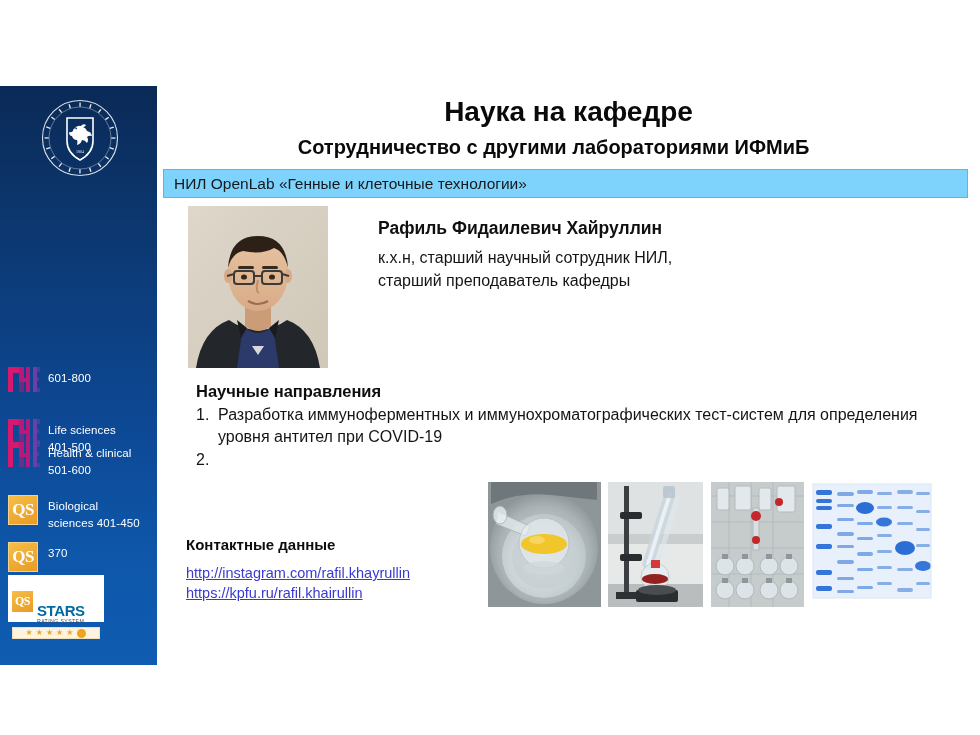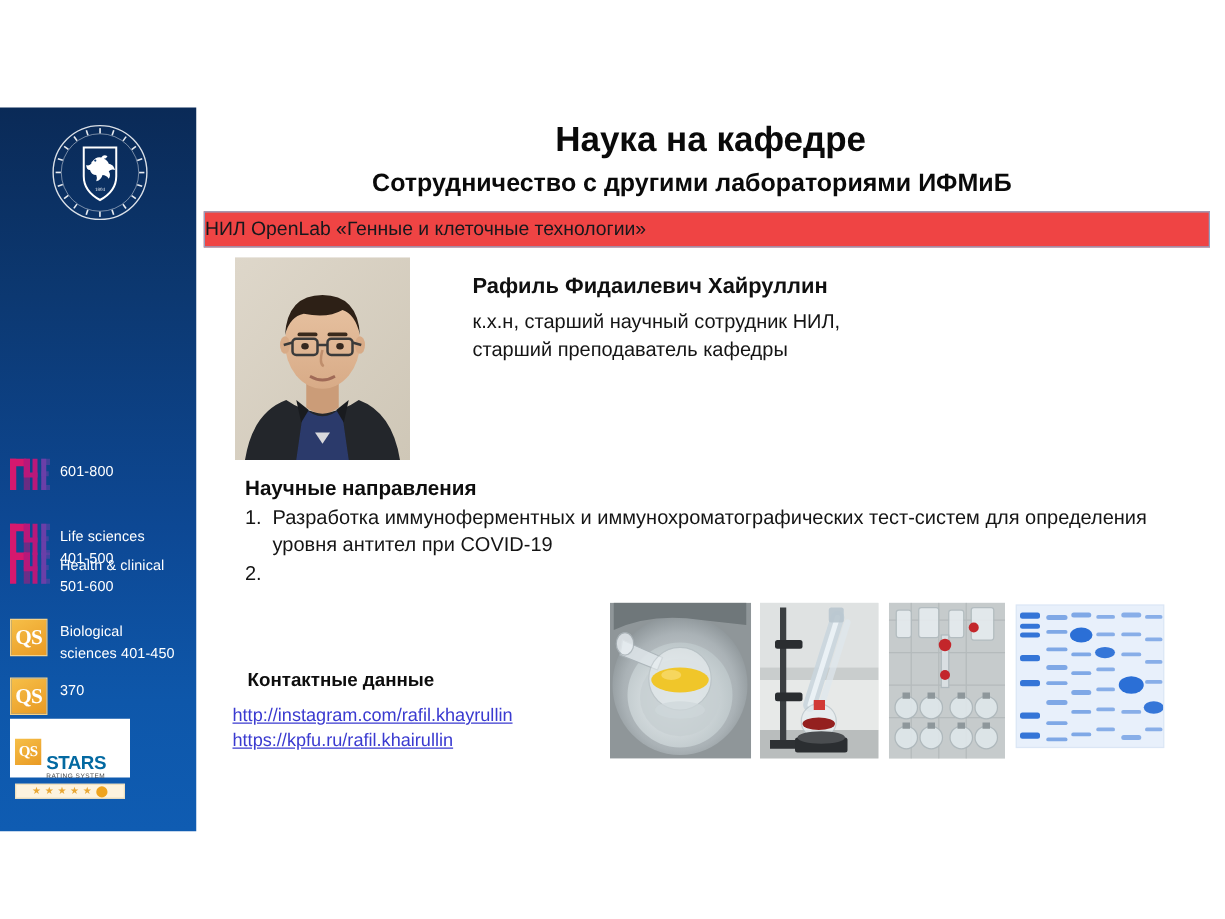--- a/index.html
+++ b/index.html
@@ -193,25 +193,26 @@
     color: #0a0a0a;
   }
 
   
   #labbar {
     position: absolute;
     left: 163px;
     top: 169px;
     width: 805px;
     height: 29px;
-    background: #ef4444;
+    background: #7dd3fc;
     border: 1px solid #8ea3c4;
     box-sizing: border-box;
     display: flex;
     align-items: center;
+    padding-left: 10px;
     font-size: 15.5px;
     color: #16181c;
   }
 
   
   #photo {
     position: absolute;
     left: 188px;
     top: 206px;
     width: 140px;
@@ -268,21 +269,21 @@
   }
   #research-list li .num {
     position: absolute;
     left: 0;
     top: 0;
   }
 
   
   #contact-title {
     position: absolute;
-    left: 198px;
+    left: 186px;
     top: 536px;
     font-size: 15px;
     font-weight: bold;
     color: #0d0d0d;
   }
   #contact-links {
     position: absolute;
     left: 186px;
     top: 563px;
   }

